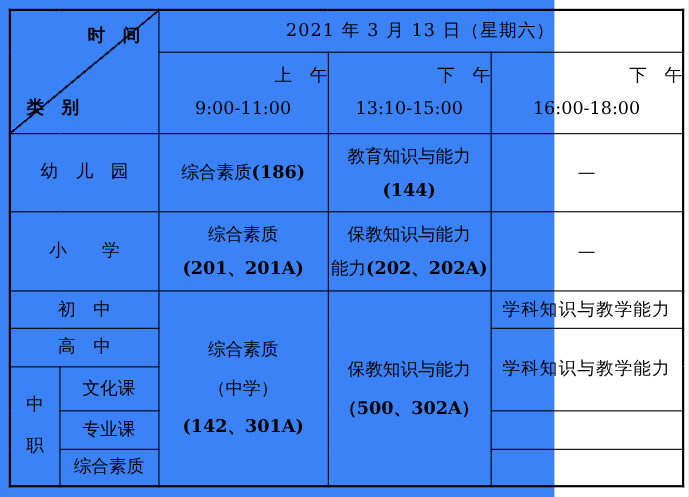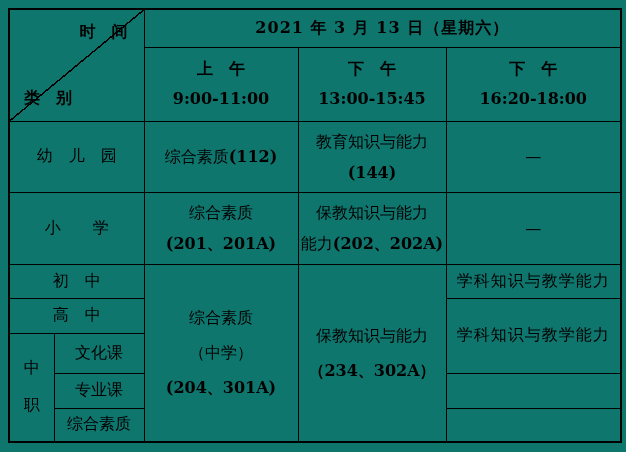--- a/index.html
+++ b/index.html
@@ -5,23 +5,23 @@
   html, body {
     margin: 0;
     padding: 0;
     background: #ffffff;
     width: 626px;
     height: 452px;
     overflow: hidden;
   }
   .sheet {
     position: relative;
-    width: 626px;
+    width: 504px;
     height: 452px;
-    background: #0f766e;
+    background: #3b82f6;
     font-family: "DejaVu Serif", "Liberation Serif", serif;
     color: #000000;
   }
   table.schedule {
     position: absolute;
     left: 8px;
     top: 8px;
     width: 612px;
     border-collapse: collapse;
     table-layout: fixed;
@@ -29,23 +29,23 @@
   }
   table.schedule td {
     border: 1px solid #000000;
     text-align: center;
     vertical-align: middle;
     padding: 0;
     font-size: 16px;
     color: #000000;
     overflow: hidden;
   }
-  .hdr { font-weight: bold; }
+  .hdr { font-weight: normal; }
   .date-cell { font-size: 17px; letter-spacing: 1px; }
-  .session-cell .period { display: block; line-height: 30px; }
+  .session-cell .period { display: block; line-height: 30px; text-align: right; }
   .session-cell .time { display: block; line-height: 30px; font-size: 16px; }
   .two-line { line-height: 31px; }
   .three-line { line-height: 35px; }
   .num { font-weight: bold; font-family: "DejaVu Serif", "Liberation Serif", serif; }
   .wide { letter-spacing: 1px; }
   .diag-cell {
     position: relative;
     background:
       linear-gradient(to bottom right,
         transparent calc(50% - 1px),
@@ -96,32 +96,32 @@
       <td class="hdr date-cell" colspan="3">2021 年 3 月 13 日（星期六）</td>
     </tr>
 
     <tr style="height:74px">
       <td class="hdr session-cell">
         <span class="period">上　午</span>
         <span class="time">9:00-11:00</span>
       </td>
       <td class="hdr session-cell">
         <span class="period">下　午</span>
-        <span class="time">13:00-15:45</span>
+        <span class="time">13:10-15:00</span>
       </td>
       <td class="hdr session-cell">
         <span class="period">下　午</span>
-        <span class="time">16:20-18:00</span>
+        <span class="time">16:00-18:00</span>
       </td>
     </tr>
 
     <tr style="height:71px">
       <td colspan="2">幼　儿　园</td>
       <td class="two-line">
-        <span>综合素质</span><span class="num">(112)</span>
+        <span>综合素质</span><span class="num">(186)</span>
       </td>
       <td class="two-line">
         <span>教育知识与能力</span><br>
         <span class="num">(144)</span>
       </td>
       <td class="dash-cell">—</td>
     </tr>
 
     <tr style="height:72px">
       <td colspan="2">小　　学</td>
@@ -134,25 +134,25 @@
         <span>能力</span><span class="num">(202、202A)</span>
       </td>
       <td class="dash-cell">—</td>
     </tr>
 
     <tr style="height:34px">
       <td colspan="2">初　中</td>
       <td class="three-line" rowspan="5">
         <span>综合素质</span><br>
         <span>（中学）</span><br>
-        <span class="num">(204、301A)</span>
+        <span class="num">(142、301A)</span>
       </td>
       <td class="three-line" rowspan="5">
         <span>保教知识与能力</span><br>
-        <span class="num">（234、302A）</span>
+        <span class="num">（500、302A）</span>
       </td>
       <td class="wide">学科知识与教学能力</td>
     </tr>
 
     <tr style="height:35px">
       <td colspan="2">高　中</td>
       <td class="wide" rowspan="2">学科知识与教学能力</td>
     </tr>
 
     <tr style="height:40px">

